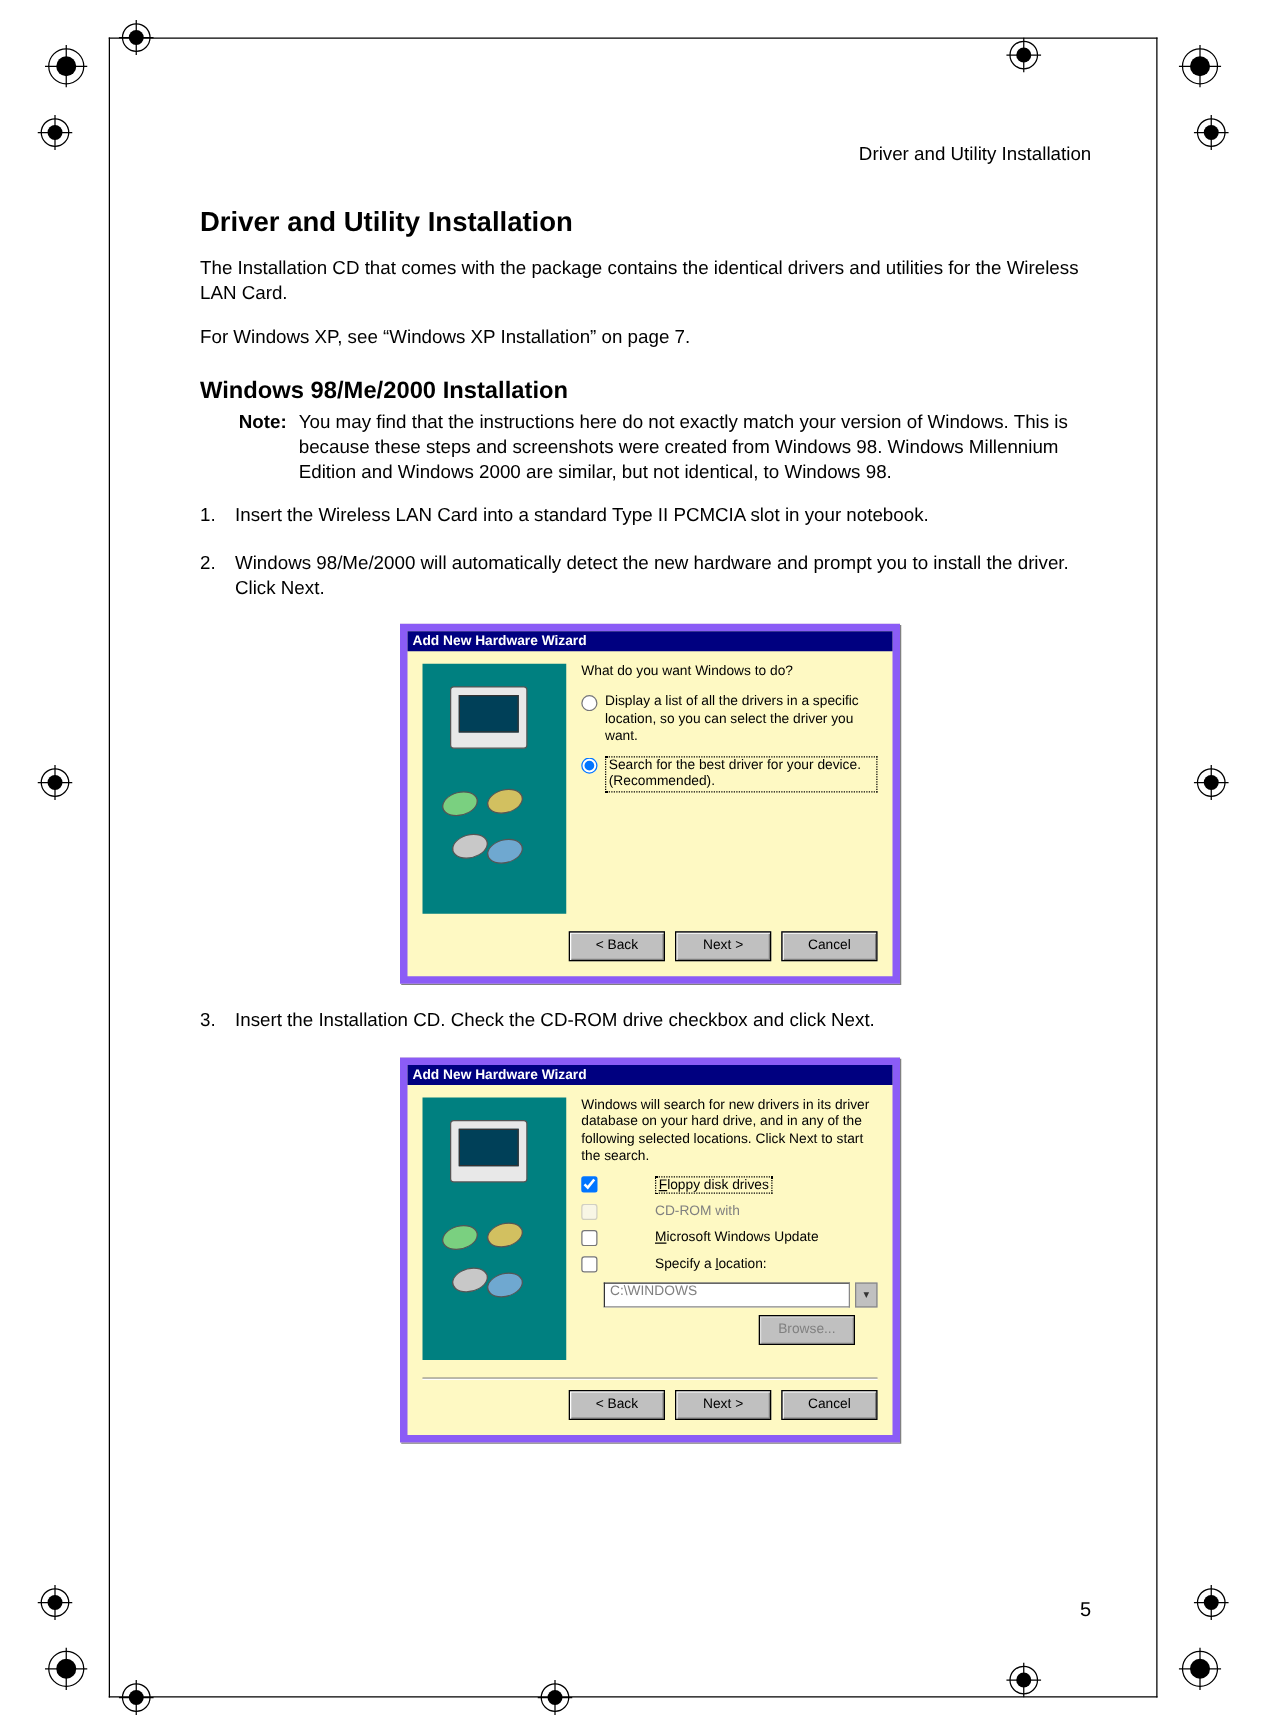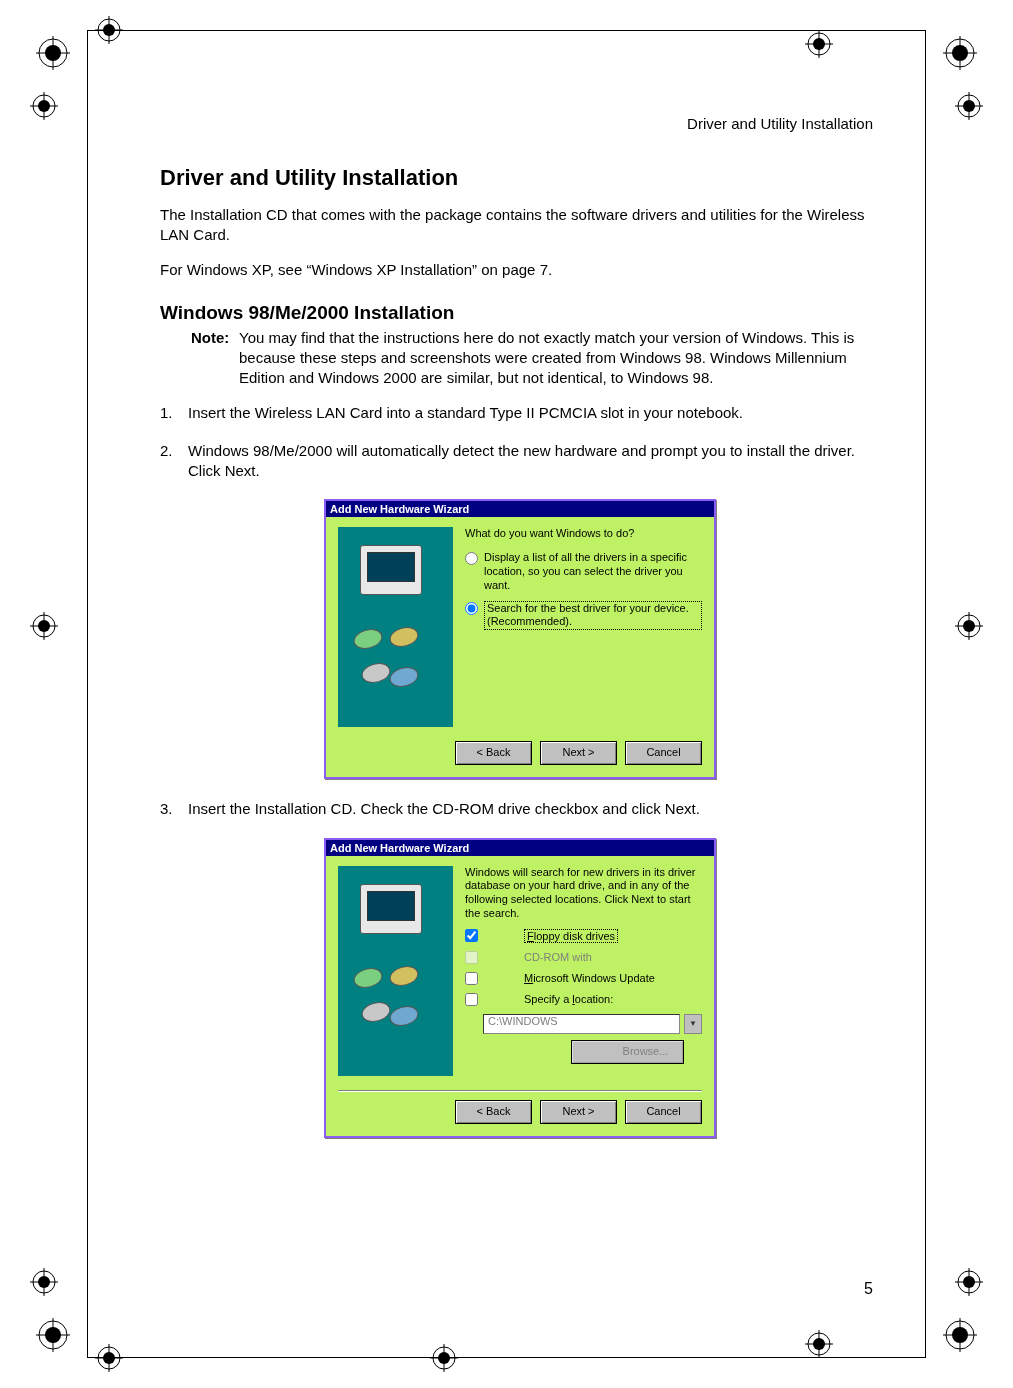--- a/index.html
+++ b/index.html
@@ -55,22 +55,22 @@
   .note-row { display: flex; font-size: 15px; line-height: 1.35; margin-bottom: 14px; margin-left: 31px; }
   .note-label { font-weight: bold; flex: 0 0 48px; }
   .note-body { flex: 1; }
   .step { display: flex; font-size: 15px; line-height: 1.35; margin-bottom: 18px; }
   .step-num { flex: 0 0 28px; }
   .step-body { flex: 1; }
 
   .dialog-wrap { display: flex; justify-content: center; margin: 6px 0 20px 0; }
   .dialog {
     width: 388px;
-    background: #bef264;
-    border: 2px solid #8b5cf6;
+    background: #fef9c3;
+    border: 6px solid #8b5cf6;
     box-shadow: 1px 1px 0 #808080;
     font-family: "MS Sans Serif", Tahoma, sans-serif;
     font-size: 11px;
   }
   .titlebar {
     background: #000080;
     color: #fff;
     font-weight: bold;
     padding: 2px 4px;
     font-size: 11px;
@@ -114,21 +114,21 @@
     text-align: center; line-height: 16px; font-size: 9px; color: #333;
   }
   .browse-row { display: flex; justify-content: flex-end; margin: 6px 18px 0 0; }
   .dlg-sep { border-top: 1px solid #808080; border-bottom: 1px solid #fff; margin: 8px 12px 0 12px; }
   .dlg-buttons { display: flex; justify-content: flex-end; gap: 8px; padding: 8px 12px 12px 12px; }
   .win-btn {
     width: 75px; height: 22px; background: #c0c0c0;
     border: 1px solid #000; box-shadow: inset 1px 1px 0 #fff, inset -1px -1px 0 #808080;
     font-size: 11px; text-align: center; line-height: 20px; cursor: default;
   }
-  .win-btn.disabled { color: #808080; box-shadow: inset 1px 1px 0 #dfdfdf, inset -1px -1px 0 #a0a0a0; padding-left: 36px; }
+  .win-btn.disabled { color: #808080; box-shadow: inset 1px 1px 0 #dfdfdf, inset -1px -1px 0 #a0a0a0; }
   .page-num {
     position: absolute; bottom: 90px; right: 140px; font-size: 16px;
   }
   .under { text-decoration: underline; }
 </style>
 </head>
 <body>
 
 <div class="page">
 
@@ -256,21 +256,21 @@
         <circle cx="14" cy="14" r="6" fill="#000"></circle>
         <line x1="0" y1="14" x2="28" y2="14" stroke="#000"></line>
         <line x1="14" y1="0" x2="14" y2="28" stroke="#000"></line>
       </svg>
   </div>
 
   <div class="run-head">Driver and Utility Installation</div>
 
   <div class="content">
     <h1>Driver and Utility Installation</h1>
-    <p>The Installation CD that comes with the package contains the software drivers and utilities for the Wireless LAN Card.</p>
+    <p>The Installation CD that comes with the package contains the identical drivers and utilities for the Wireless LAN Card.</p>
     <p>For Windows XP, see “Windows XP Installation” on page 7.</p>
 
     <h2>Windows 98/Me/2000 Installation</h2>
 
     <div class="note-row">
       <div class="note-label">Note:</div>
       <div class="note-body">You may find that the instructions here do not exactly match your version of Windows. This is because these steps and screenshots were created from Windows 98. Windows Millennium Edition and Windows 2000 are similar, but not identical, to Windows 98.</div>
     </div>
 
     <div class="step">

